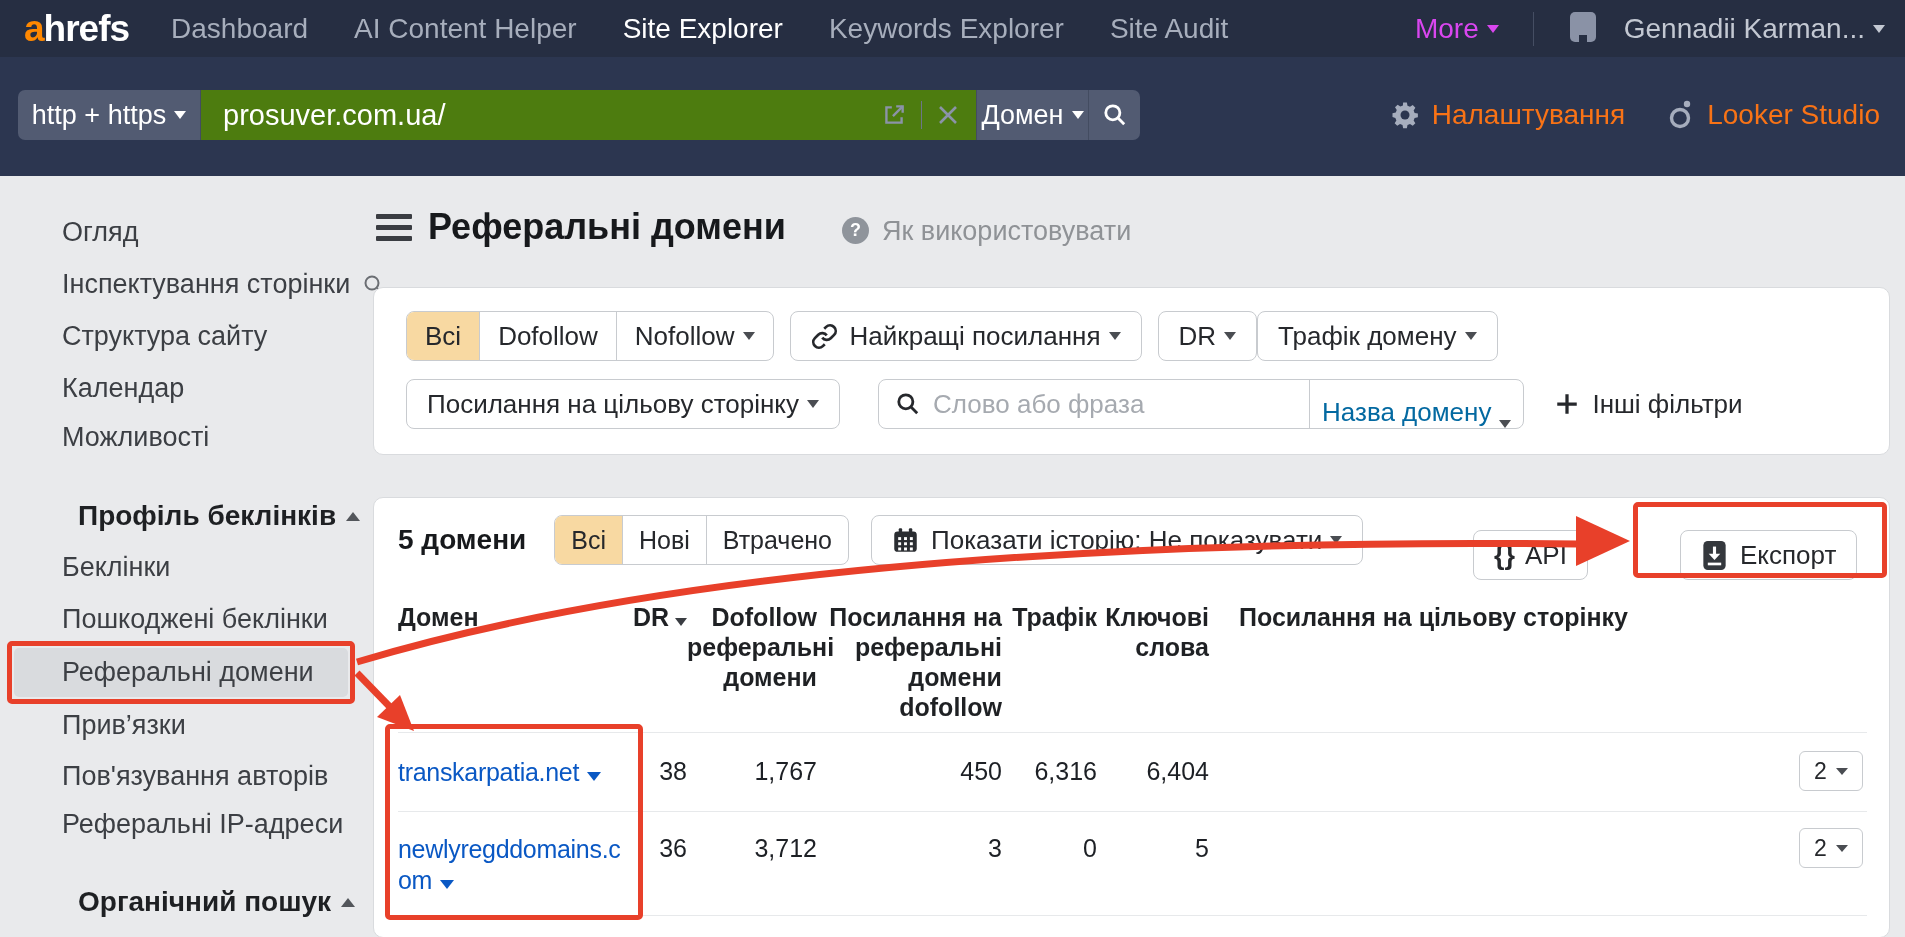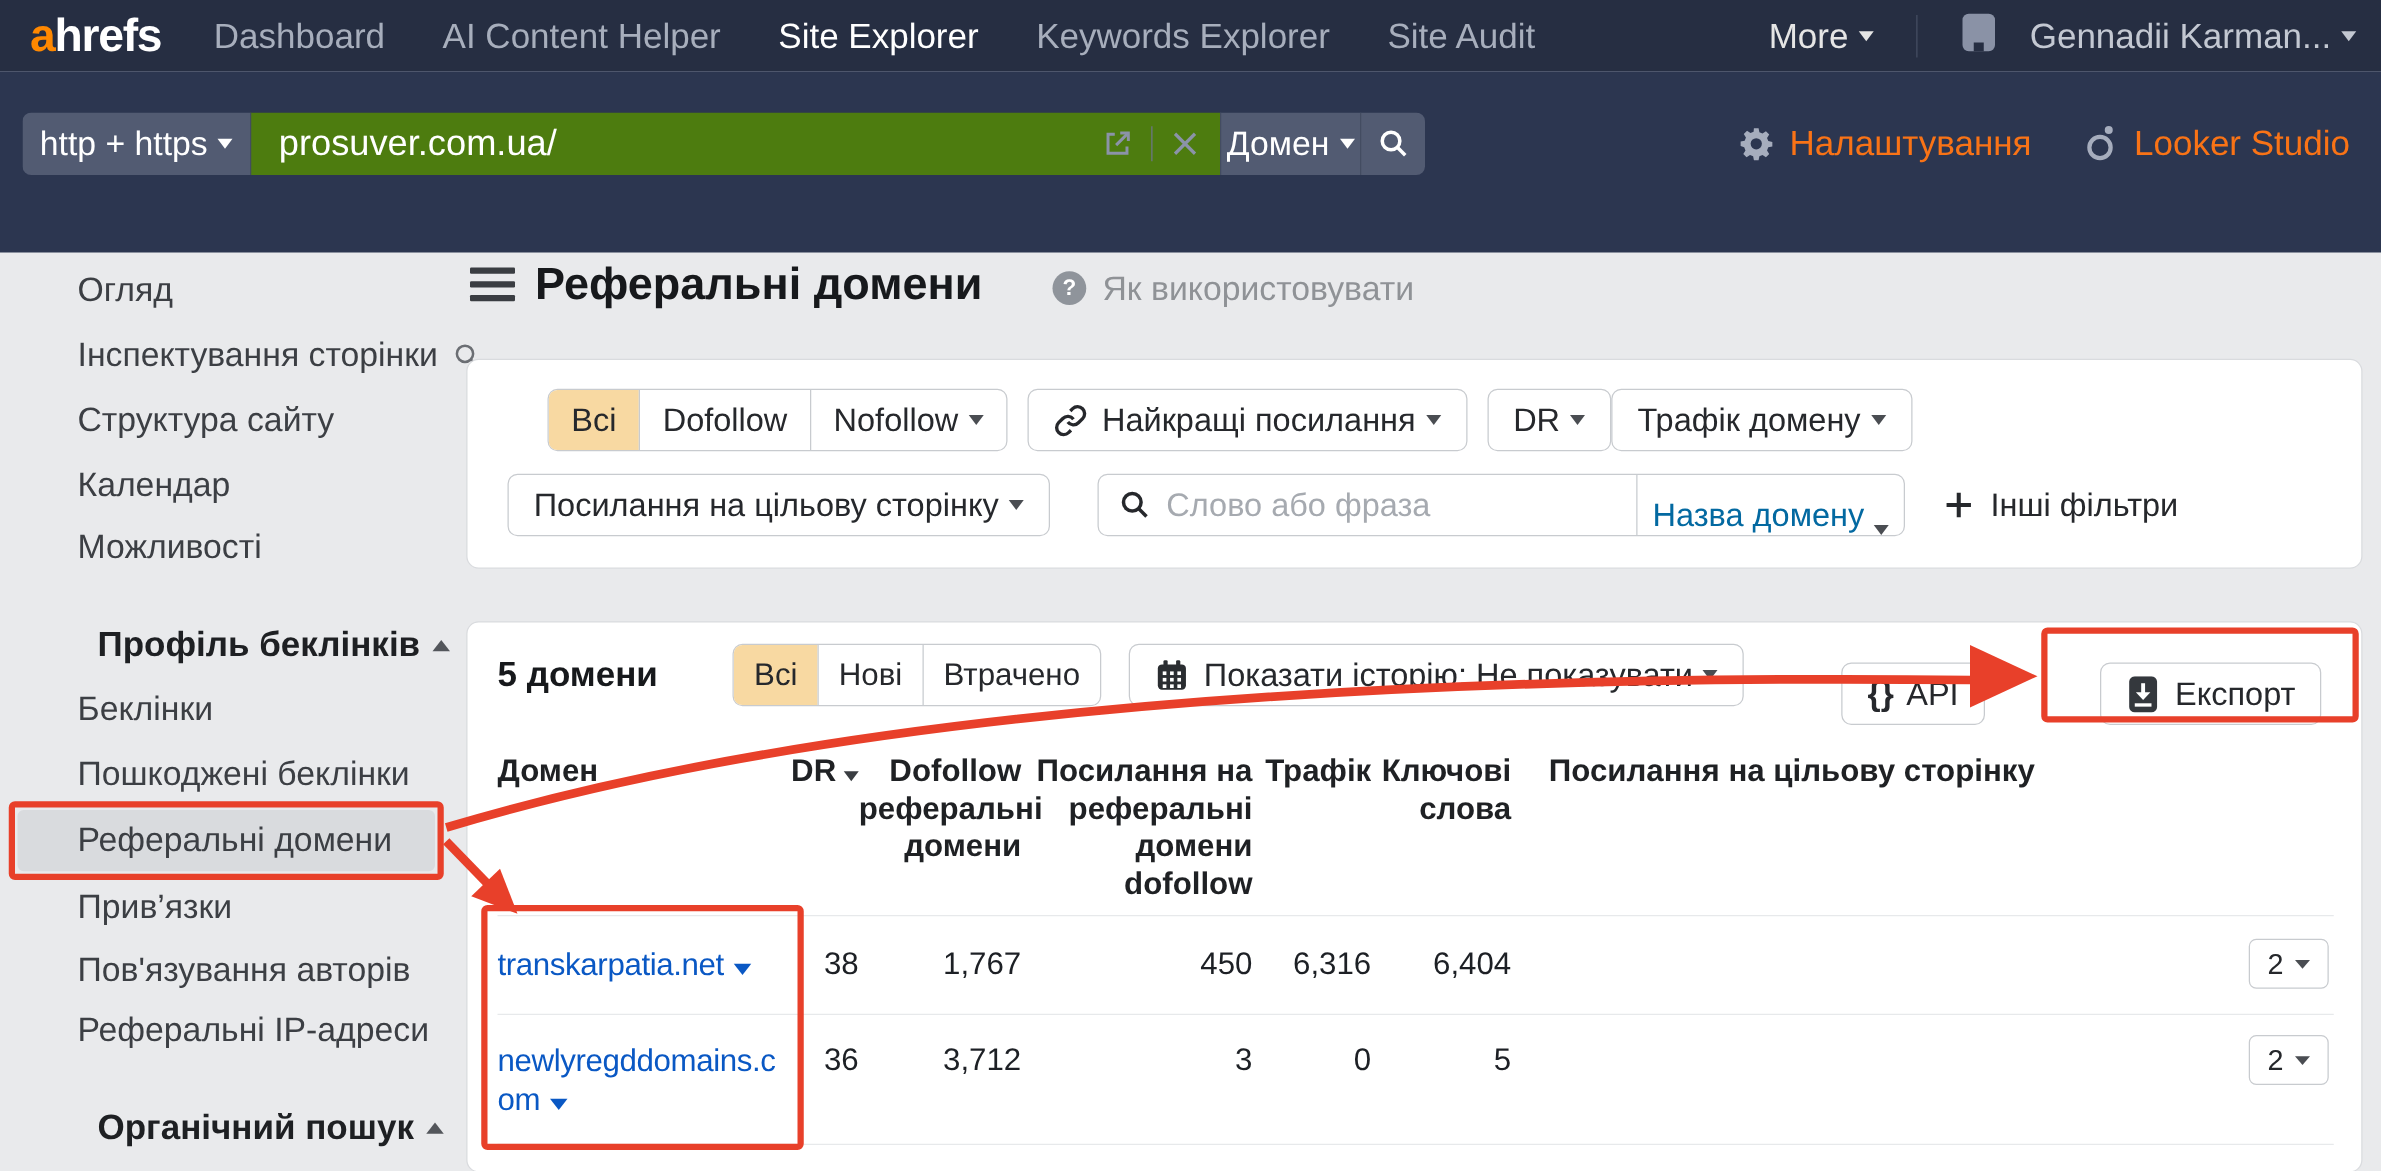--- a/index.html
+++ b/index.html
@@ -7,31 +7,31 @@
 
   
   .topbar { position:absolute; left:0; top:0; width:1905px; height:57px; background:#262e42; display:flex; align-items:center; }
   .logo { margin-left:24px; font-size:37px; font-weight:bold; letter-spacing:-1px; cursor:pointer; }
   .logo .a { color:#ff8800; }
   .logo .rest { color:#ffffff; }
   .topnav { display:flex; align-items:center; margin-left:42px; }
   .topnav-item { color:#a7aebc; font-size:28px; margin-right:46px; cursor:pointer; white-space:nowrap; }
   .topnav-item.active { color:#ffffff; }
   .topbar-right { margin-left:auto; display:flex; align-items:center; margin-right:20px; }
-  .more { color:#e5e5e5; font-size:28px; display:flex; align-items:center; cursor:pointer;text-align:right; }
+  .more { color:#d946ef; font-size:28px; display:flex; align-items:center; cursor:pointer;text-align:right; }
   .tb-divider { width:1px; height:34px; background:#454e63; margin:0 34px; }
   .device-ic { margin-right:26px; }
   .username { color:#c3c8d2; font-size:28px; display:flex; align-items:center; cursor:pointer; white-space:nowrap; }
 
   .caret-d { display:inline-block; width:0; height:0; border-left:8px solid transparent; border-right:8px solid transparent; border-top:10px solid currentColor; margin-left:12px; }
   .caret-d.small { border-left-width:6px; border-right-width:6px; border-top-width:8px; margin-left:8px; }
   .caret-u { display:inline-block; width:0; height:0; border-left:7px solid transparent; border-right:7px solid transparent; border-bottom:9px solid #53565b; margin-left:10px; }
 
   
-  .urlbar { position:absolute; left:0; top:57px; width:1905px; height:145px; background:#2c3650; }
+  .urlbar { position:absolute; left:0; top:57px; width:1905px; height:119px; background:#2c3650; }
   .searchwidget { position:absolute; left:18px; top:33px; height:50px; width:1122px; display:flex; border-radius:7px; overflow:hidden; }
   .proto { width:182px; background:#525b72; color:#fff; font-size:27px; display:flex; align-items:center; justify-content:center; cursor:pointer; }
   .urlfield { flex:1; background:#4d7c0f; display:flex; align-items:center; border-left:1px solid #434c61; }
   .urlinput { flex:1; background:transparent; border:none; outline:none; color:#fff; font-size:29px; padding-left:22px; font-family:"Liberation Sans", sans-serif; }
   .urlicons { display:flex; align-items:center; margin-right:16px; }
   .url-div { width:1px; height:28px; background:#6d7589; margin:0 14px; }
   .modeseg { width:112px; background:#525b72; border-left:1px solid #434c61; color:#fff; font-size:27px; display:flex; align-items:center; justify-content:center; cursor:pointer; }
   .searchseg { width:52px; background:#525b72; border-left:1px solid #434c61; display:flex; align-items:center; justify-content:center; cursor:pointer; }
   .urlbar-right { position:absolute; right:25px; top:33px; height:50px; display:flex; align-items:center; }
   .urlbar-link { color:#f97316; font-size:28px; display:flex; align-items:center; cursor:pointer; white-space:nowrap; }
@@ -57,21 +57,21 @@
 
   
   .panel { position:absolute; background:#fff; border:1px solid #d9dbde; border-radius:10px; }
   #panel-filters { left:373px; top:287px; width:1517px; height:168px; }
   #panel-table   { left:373px; top:497px; width:1517px; height:441px; }
 
   .frow { position:absolute; left:32px; display:flex; align-items:center; }
   .btn { height:50px; display:flex; align-items:center; background:#fff; border:1.5px solid #c8cbcf; border-radius:8px; font-size:26px; color:#26282c; padding:0 20px; cursor:pointer; white-space:nowrap; }
   .btn svg { margin-right:12px; }
   .btn .caret-d { color:#4a4d52; }
-  .seg { height:50px; display:flex; border:1.5px solid #c8cbcf; border-radius:8px; overflow:hidden; background:#fff;margin-left:32px; }
+  .seg { height:50px; display:flex; border:1.5px solid #c8cbcf; border-radius:8px; overflow:hidden; background:#fff; }
   .seg > div { display:flex; align-items:center; padding:0 18px; font-size:26px; color:#26282c; cursor:pointer; border-left:1px solid #c8cbcf; }
   .seg > div:first-child { border-left:none; }
   .seg > div.sel { background:#f8d9a2; }
   .txtbtn { display:flex; align-items:center; font-size:26px; color:#26282c; cursor:pointer; white-space:nowrap; }
   .searchgroup { height:50px; display:flex; border:1.5px solid #c8cbcf; border-radius:8px; overflow:hidden; background:#fff; }
   .sg-input { width:430px; display:flex; align-items:center; padding-left:16px; }
   .sg-input input { border:none; outline:none; font-size:26px; color:#26282c; width:330px; margin-left:12px; font-family:"Liberation Sans", sans-serif; }
   .sg-input input::placeholder { color:#a6aab0; }
   .sg-drop { display:flex; align-items:flex-end; padding:0 12px; font-size:26px; color:#0369a1; border-left:1px solid #c8cbcf; cursor:pointer; }
 

